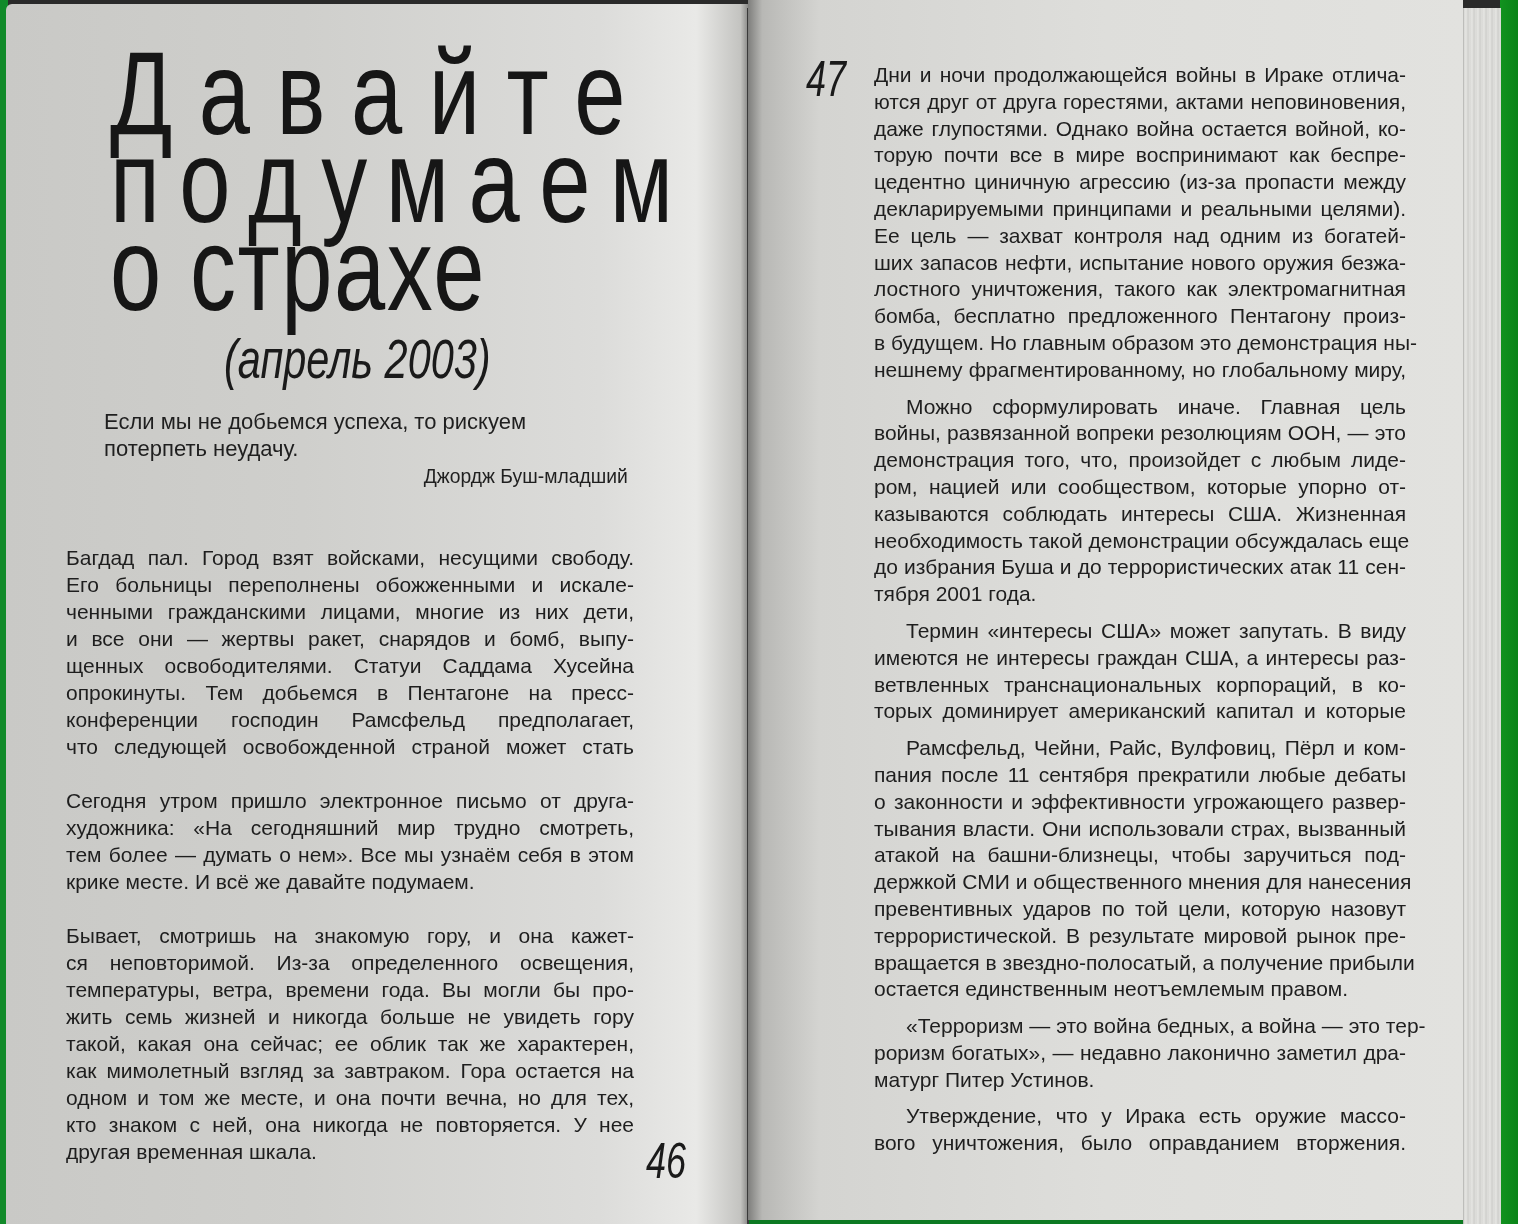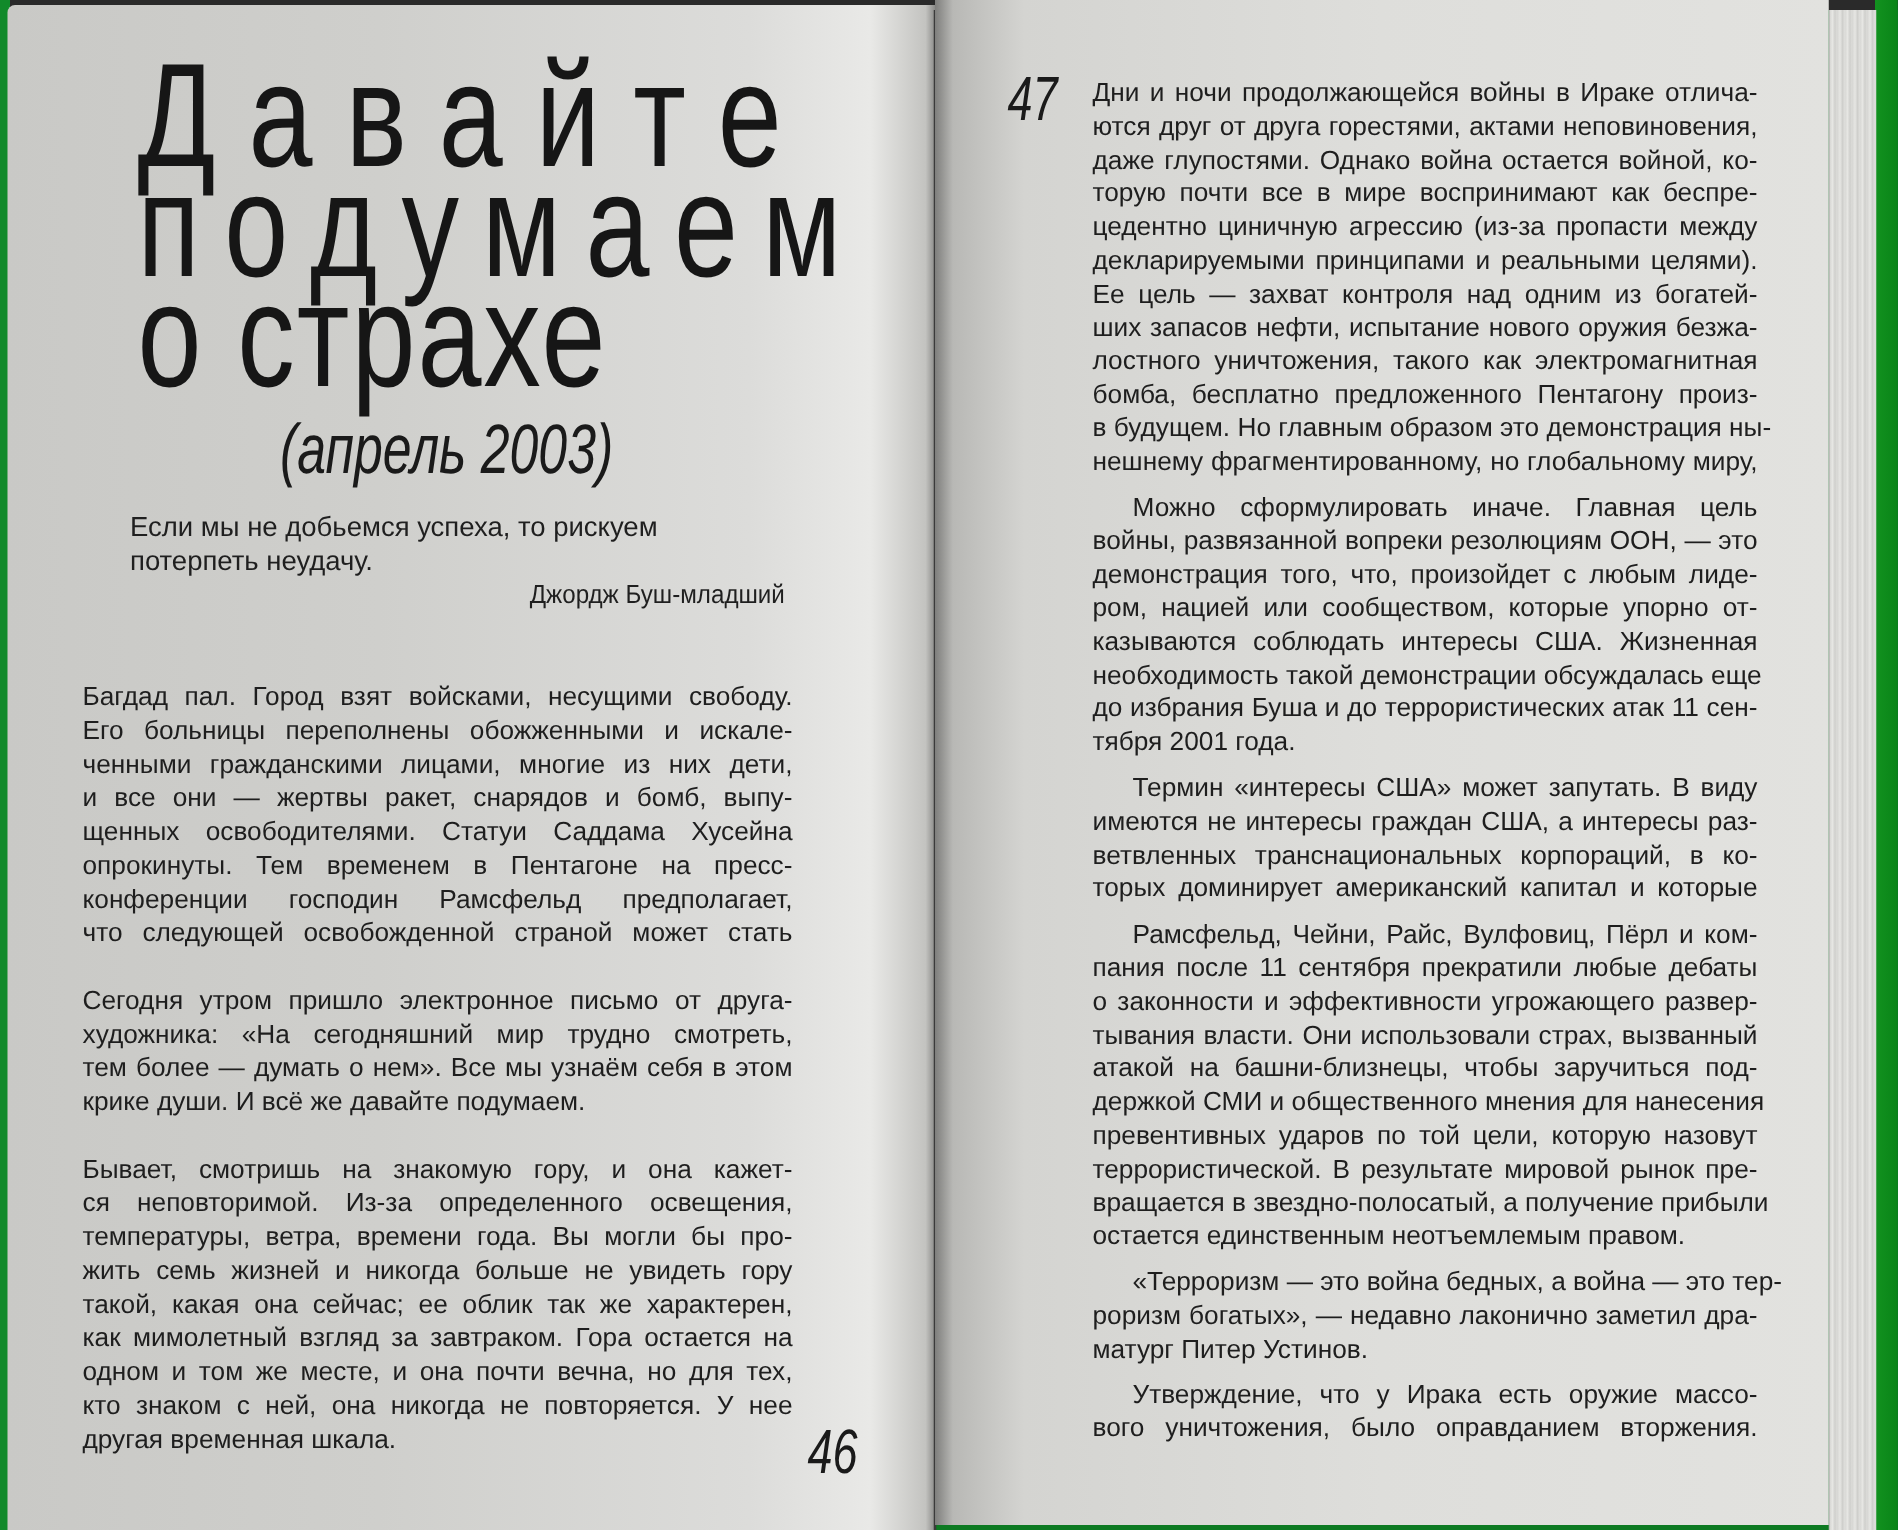--- a/index.html
+++ b/index.html
@@ -114,29 +114,29 @@
   </div>
   <div class="epigraph-author">Джордж Буш-младший</div>
 
   <div class="col col-left" id="left-col">
       <p class="first">
         <span class="line">Багдад пал. Город взят войсками, несущими свободу.</span>
         <span class="line">Его больницы переполнены обожженными и искале-</span>
         <span class="line">ченными гражданскими лицами, многие из них дети,</span>
         <span class="line">и все они — жертвы ракет, снарядов и бомб, выпу-</span>
         <span class="line">щенных освободителями. Статуи Саддама Хусейна</span>
-        <span class="line">опрокинуты. Тем временем в Пентагоне на пресс-</span>
+        <span class="line">опрокинуты. Тем добьемся в Пентагоне на пресс-</span>
         <span class="line">конференции господин Рамсфельд предполагает,</span>
         <span class="line">что следующей освобожденной страной может стать</span>
       </p>
       <p>
         <span class="line">Сегодня утром пришло электронное письмо от друга-</span>
         <span class="line">художника: «На сегодняшний мир трудно смотреть,</span>
         <span class="line">тем более — думать о нем». Все мы узнаём себя в этом</span>
-        <span class="line last">крике души. И всё же давайте подумаем.</span>
+        <span class="line last">крике месте. И всё же давайте подумаем.</span>
       </p>
       <p>
         <span class="line">Бывает, смотришь на знакомую гору, и она кажет-</span>
         <span class="line">ся неповторимой. Из-за определенного освещения,</span>
         <span class="line">температуры, ветра, времени года. Вы могли бы про-</span>
         <span class="line">жить семь жизней и никогда больше не увидеть гору</span>
         <span class="line">такой, какая она сейчас; ее облик так же характерен,</span>
         <span class="line">как мимолетный взгляд за завтраком. Гора остается на</span>
         <span class="line">одном и том же месте, и она почти вечна, но для тех,</span>
         <span class="line">кто знаком с ней, она никогда не повторяется. У нее</span>

